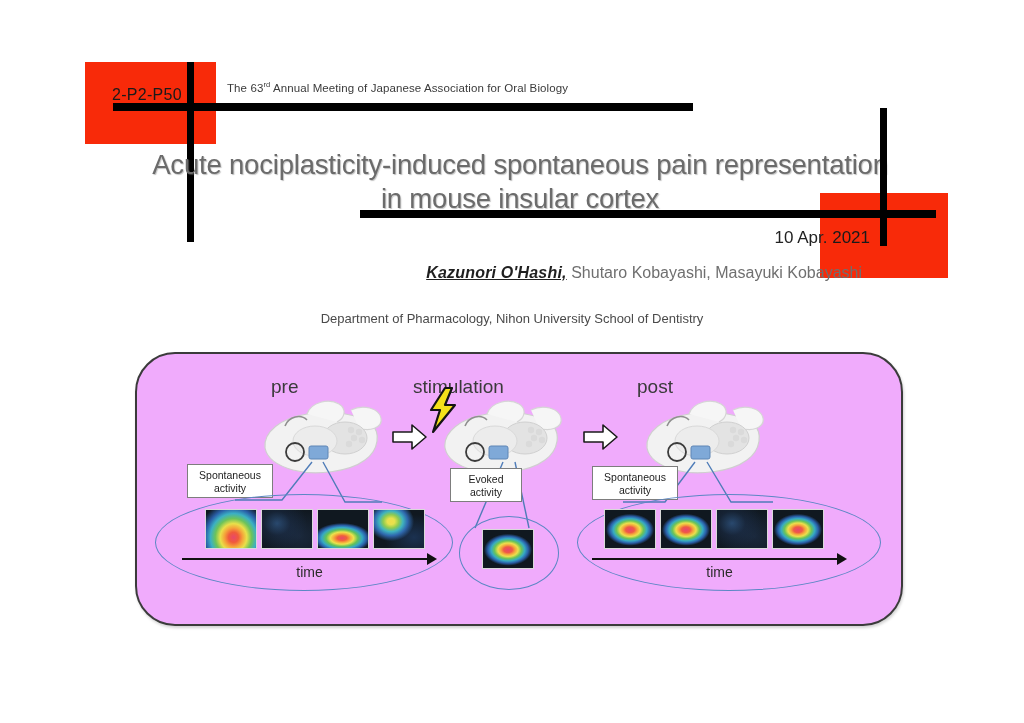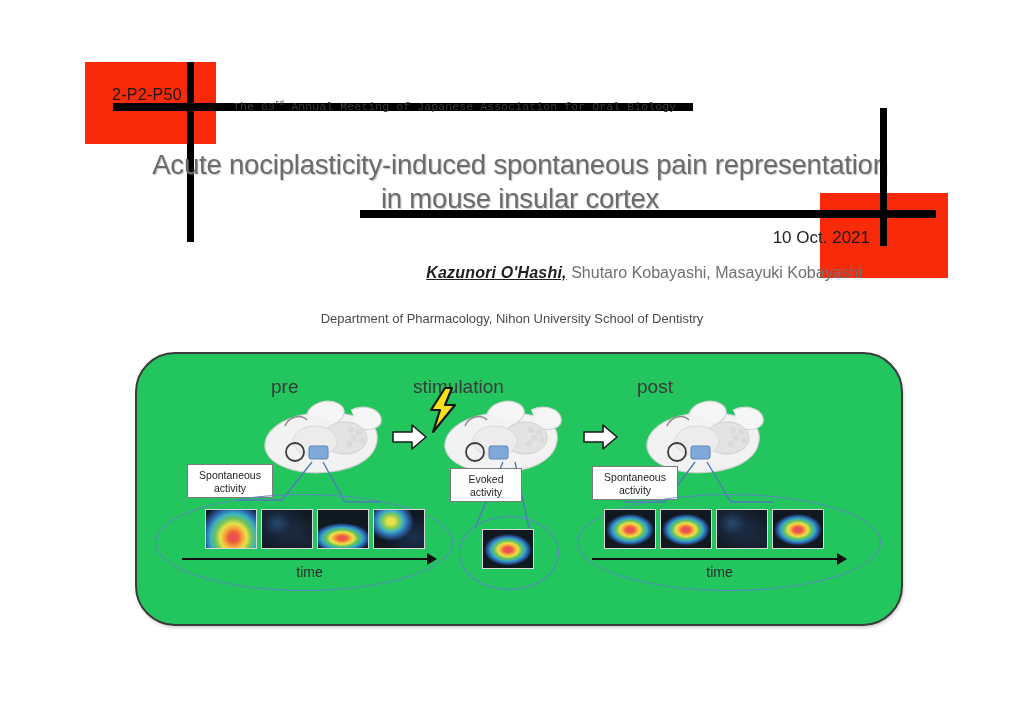--- a/index.html
+++ b/index.html
@@ -15,24 +15,23 @@
   .blackline{position:absolute;background:#000000;}
 
   .abs{position:absolute;}
 
   #abstract-id{
     left:112px;top:86px;width:110px;
     font-size:16px;color:#1a1a1a;letter-spacing:.3px;
     font-family:"Liberation Sans", sans-serif;
   }
   #meeting-name{
-    left:227px;top:99px;width:520px;
+    left:227px;top:80px;width:520px;
     font-size:11.5px;color:#3a3a3a;letter-spacing:.1px;
-    font-family:Liberation Mono, monospace;
-    margin-left:6px;
+    font-family:Liberation Sans, sans-serif;
   }
   #meeting-name sup{font-size:7.5px;vertical-align:super;}
 
   #title{
     left:120px;top:148px;width:800px;
     text-align:center;
     font-size:27.5px;line-height:1.22;
     color:#6b6b6b;
     font-family:"Liberation Sans", sans-serif;
     font-weight:400;letter-spacing:-.2px;
@@ -58,21 +57,21 @@
   }
   #affiliation{
     left:162px;top:311px;width:700px;
     text-align:center;font-size:13px;color:#4a4a4a;
     font-family:"Liberation Sans", sans-serif;
   }
 
   
   #figure-panel{
     position:absolute;left:135px;top:352px;width:764px;height:270px;
-    border:2px solid #3b3b3b;border-radius:40px;background:#22c55e;
+    border:2px solid #3b3b3b;border-radius:40px;background:#f0abfc;
     box-shadow:1px 2px 3px rgba(0,0,0,.18);
   }
 
   .stage-label{
     position:absolute;font-size:19px;color:#3a3a3a;
     font-family:"Liberation Sans", sans-serif;
   }
 
   .mouse{position:absolute;width:130px;height:88px;}
   .arrow-step{position:absolute;width:36px;height:30px;}
@@ -146,21 +145,21 @@
     <div>in mouse insular cortex</div>
   </div>
 
   <div class="redbox" style="left:820px;top:193px;width:128px;height:85px;"></div>
 
   <div class="blackline" style="left:360px;top:210px;width:576px;height:8px;"></div>
 
   <div class="blackline" style="left:880px;top:108px;width:7px;height:138px;"></div>
 
   <div id="date" class="abs">
-    <span>10 Oct.</span>
+    <span>10 Apr.</span>
     <span class="yr">2021</span>
   </div>
 
   <div id="authors" class="abs">
     <span class="lead">Kazunori O'Hashi,</span><span> Shutaro Kobayashi, Masayuki Kobayashi</span>
   </div>
 
   <div id="affiliation" class="abs">Department of Pharmacology, Nihon University School of Dentistry</div>
 
   <div id="figure-panel">

